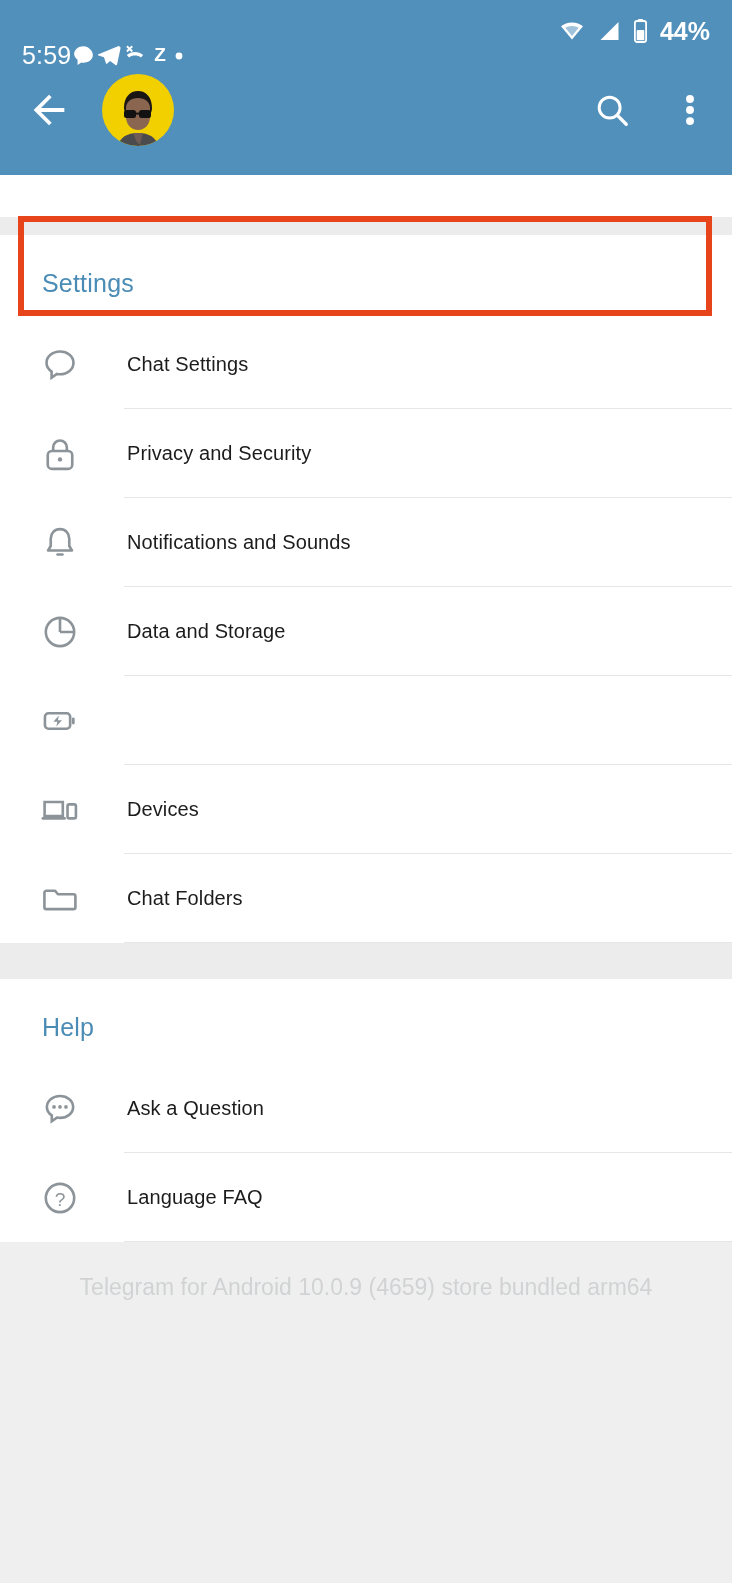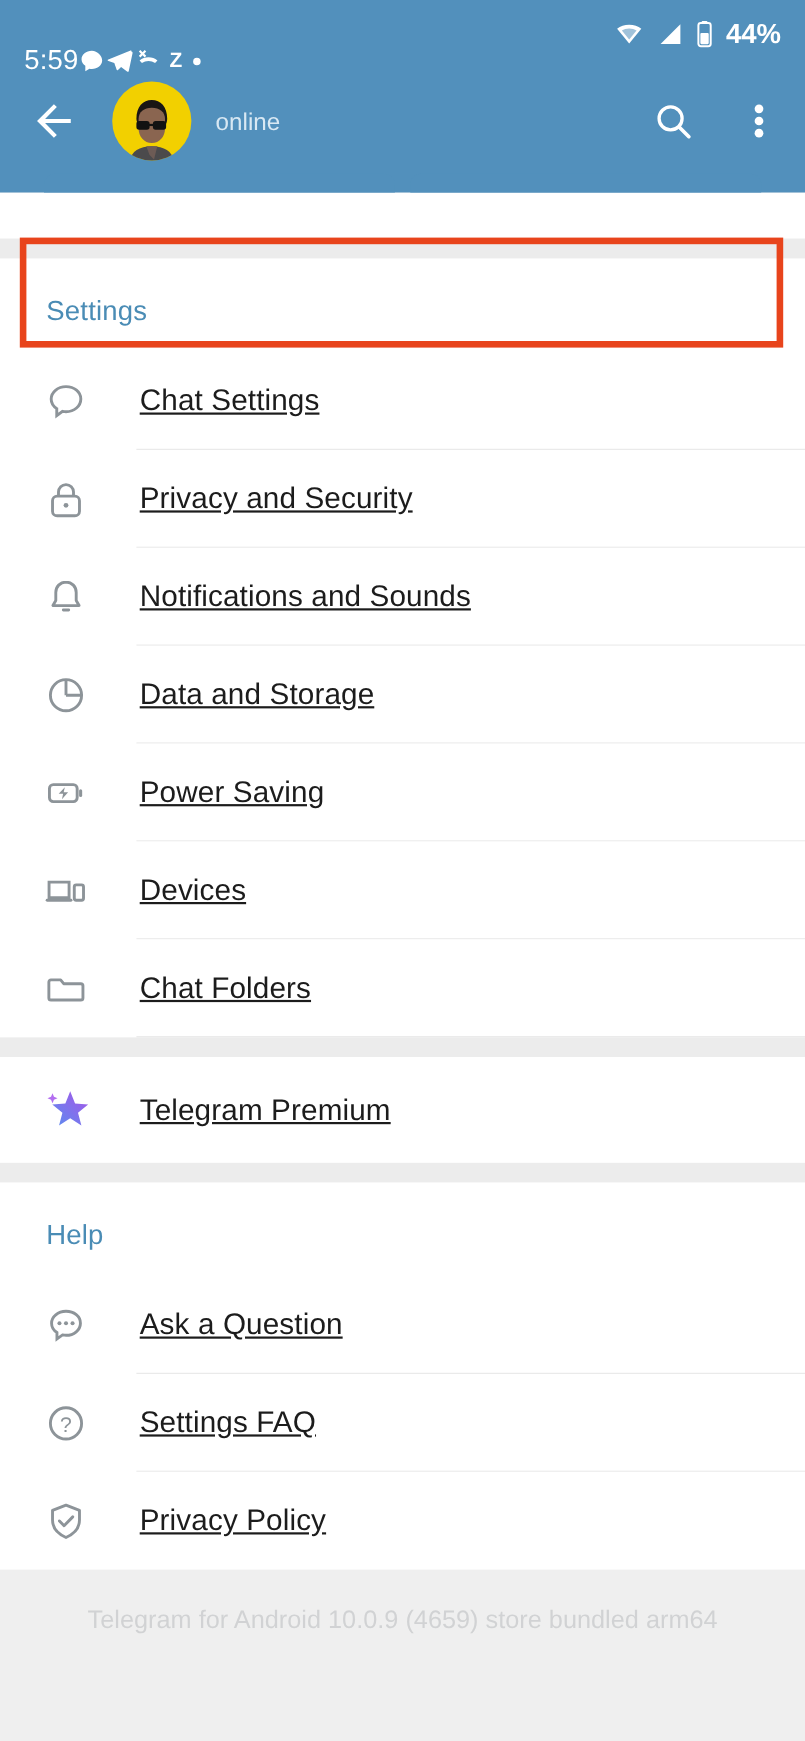--- a/index.html
+++ b/index.html
@@ -102,23 +102,22 @@
     position:absolute; left:124px; right:0; bottom:0;
     height:1px; background:#e6e6e6;
   }
   .row-ico{
     width:64px; flex:0 0 64px;
     display:flex; align-items:center; justify-content:center;
     color:#8d9499;
   }
   .row-label{
     margin-left:35px;
-    font-size:27px; color:#1c1c1c; font-weight:400;
+    font-size:20px; color:#1c1c1c; font-weight:400;
     letter-spacing:.1px;
-    text-decoration:underline;
   }
   .row-value{
     margin-left:auto; margin-right:32px;
     font-size:26px; color:#4a9ad4; font-weight:400;
   }
 
   .row.premium{ height:96px; }
   .row.premium .row-label{ margin-left:35px; }
 
   
@@ -211,21 +210,20 @@
           <rect x="9" y="22" width="12" height="8" rx="2.5" fill="#121212"></rect>
           <rect x="24" y="22" width="12" height="8" rx="2.5" fill="#121212"></rect>
           <rect x="20" y="24.6" width="5" height="2" fill="#121212"></rect>
 
           <path fill="#4b4a4c" d="M2 62c1-11 8-17 21-17s20 6 21 17H2z"></path>
           <path fill="#6d5b55" d="M18 45h10l-3 12-4-4z"></path>
         </svg>
       </div>
 
       <div class="titlewrap">
-        <div class="subtitle">online</div>
       </div>
 
       <div class="tb-actions">
         <span class="tb-btn">
           <svg width="38" height="38" viewBox="0 0 24 24">
             <circle cx="10.5" cy="10.5" r="6.6" fill="none" stroke="#fff" stroke-width="1.9"></circle>
             <line x1="15.4" y1="15.4" x2="21" y2="21" stroke="#fff" stroke-width="2.1" stroke-linecap="round"></line>
           </svg>
         </span>
         <span class="tb-btn">
@@ -297,21 +295,20 @@
       </div>
 
       <div class="row">
         <span class="row-ico">
           <svg width="42" height="42" viewBox="0 0 24 24">
             <rect x="3.4" y="7.6" width="14.4" height="8.8" rx="2" fill="none" stroke="#8d9499" stroke-width="1.5"></rect>
             <path d="M19.6 10.8v2.4" stroke="#8d9499" stroke-width="1.6" stroke-linecap="round"></path>
             <path d="M11.4 8.9 8.2 12.4h2.3l-.6 2.8 3.2-3.6h-2.3z" fill="#8d9499"></path>
           </svg>
         </span>
-        <span class="row-label">Power Saving</span>
         <div class="divider"></div>
       </div>
 
       <div class="row">
         <span class="row-ico">
           <svg width="42" height="42" viewBox="0 0 24 24">
             <path d="M3.2 7.4h10.4v8.1H3.2z" fill="none" stroke="#8d9499" stroke-width="1.5"></path>
             <path d="M2.2 16.8h12.4" stroke="#8d9499" stroke-width="1.5" stroke-linecap="round"></path>
             <rect x="16.3" y="8.8" width="4.8" height="8" rx="1" fill="none" stroke="#8d9499" stroke-width="1.5"></rect>
           </svg>
@@ -327,37 +324,20 @@
           </svg>
         </span>
         <span class="row-label">Chat Folders</span>
         <div class="divider"></div>
       </div>
 
     </div>
 
     <div class="gapband"></div>
 
-    <div class="card">
-      <div class="row premium nodiv">
-        <span class="row-ico">
-          <svg width="46" height="46" viewBox="0 0 24 24">
-            <defs>
-              <linearGradient id="pg" x1="0" y1="1" x2="1" y2="0">
-                <stop offset="0" stop-color="#5b8df0"></stop>
-                <stop offset="1" stop-color="#a855e8"></stop>
-              </linearGradient>
-            </defs>
-            <path fill="url(#pg)" d="M14 3.2 16.3 9l6.2.4-4.8 4 1.6 6-5.3-3.4-5.3 3.4 1.6-6-4.8-4 6.2-.4z"></path>
-            <path fill="#b36ef0" d="M5.6 4.1 6.3 5.8 8 6.5 6.3 7.2 5.6 8.9 4.9 7.2 3.2 6.5 4.9 5.8z"></path>
-          </svg>
-        </span>
-        <span class="row-label">Telegram Premium</span>
-      </div>
-    </div>
 
     <div class="gapband"></div>
 
     <div class="card">
       <div class="sect-title">Help</div>
 
       <div class="row">
         <span class="row-ico">
           <svg width="42" height="42" viewBox="0 0 24 24">
             <path fill="none" stroke="#8d9499" stroke-width="1.5" d="M12 4.6c-4.2 0-7.5 2.8-7.5 6.2 0 2 1.1 3.7 2.8 4.8v3.4l2.9-2.1c.6.1 1.2.2 1.8.2 4.2 0 7.5-2.8 7.5-6.3S16.2 4.6 12 4.6z"></path>
@@ -370,33 +350,24 @@
         <div class="divider"></div>
       </div>
 
       <div class="row">
         <span class="row-ico">
           <svg width="42" height="42" viewBox="0 0 24 24">
             <circle cx="12" cy="12" r="8.1" fill="none" stroke="#8d9499" stroke-width="1.5"></circle>
             <text x="12" y="16.6" text-anchor="middle" font-family="Liberation Sans, sans-serif" font-size="11" fill="#8d9499">?</text>
           </svg>
         </span>
-        <span class="row-label">Settings FAQ</span>
-        <div class="divider"></div>
-      </div>
-
-      <div class="row nodiv">
-        <span class="row-ico">
-          <svg width="42" height="42" viewBox="0 0 24 24">
-            <path d="M12 3.6 19 6.3v5c0 4.2-2.9 7.3-7 9.1-4.1-1.8-7-4.9-7-9.1v-5z" fill="none" stroke="#8d9499" stroke-width="1.5" stroke-linejoin="round"></path>
-            <path d="M8.6 11.8 11 14.3l4.5-4.6" fill="none" stroke="#8d9499" stroke-width="1.5" stroke-linecap="round" stroke-linejoin="round"></path>
-          </svg>
-        </span>
-        <span class="row-label">Privacy Policy</span>
-      </div>
+        <span class="row-label">Language FAQ</span>
+        <div class="divider"></div>
+      </div>
+
     </div>
 
     <div class="footer">
       <div class="ver-text">Telegram for Android 10.0.9 (4659) store bundled arm64</div>
 
     </div>
   </div>
 
   <div class="hl-box"></div>
 

